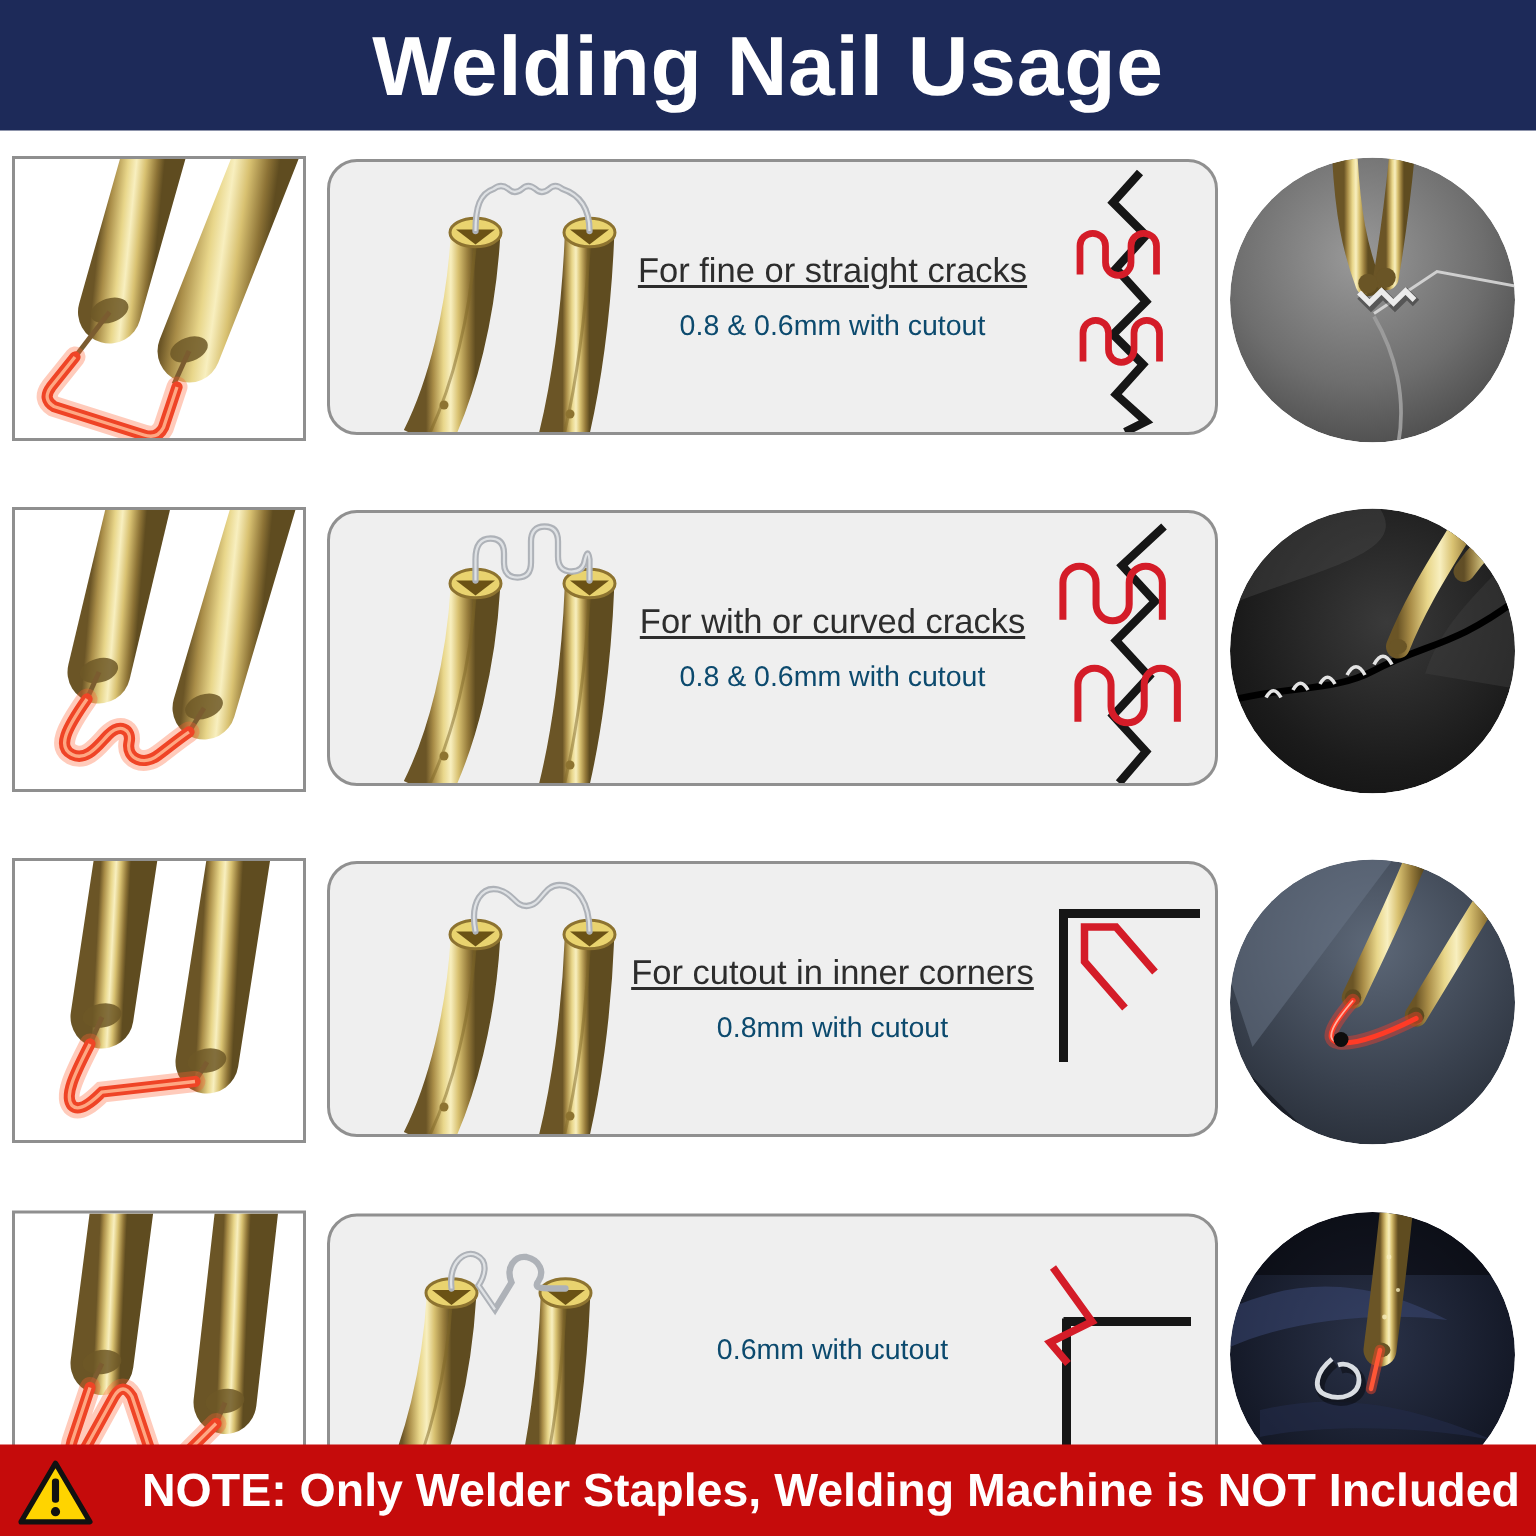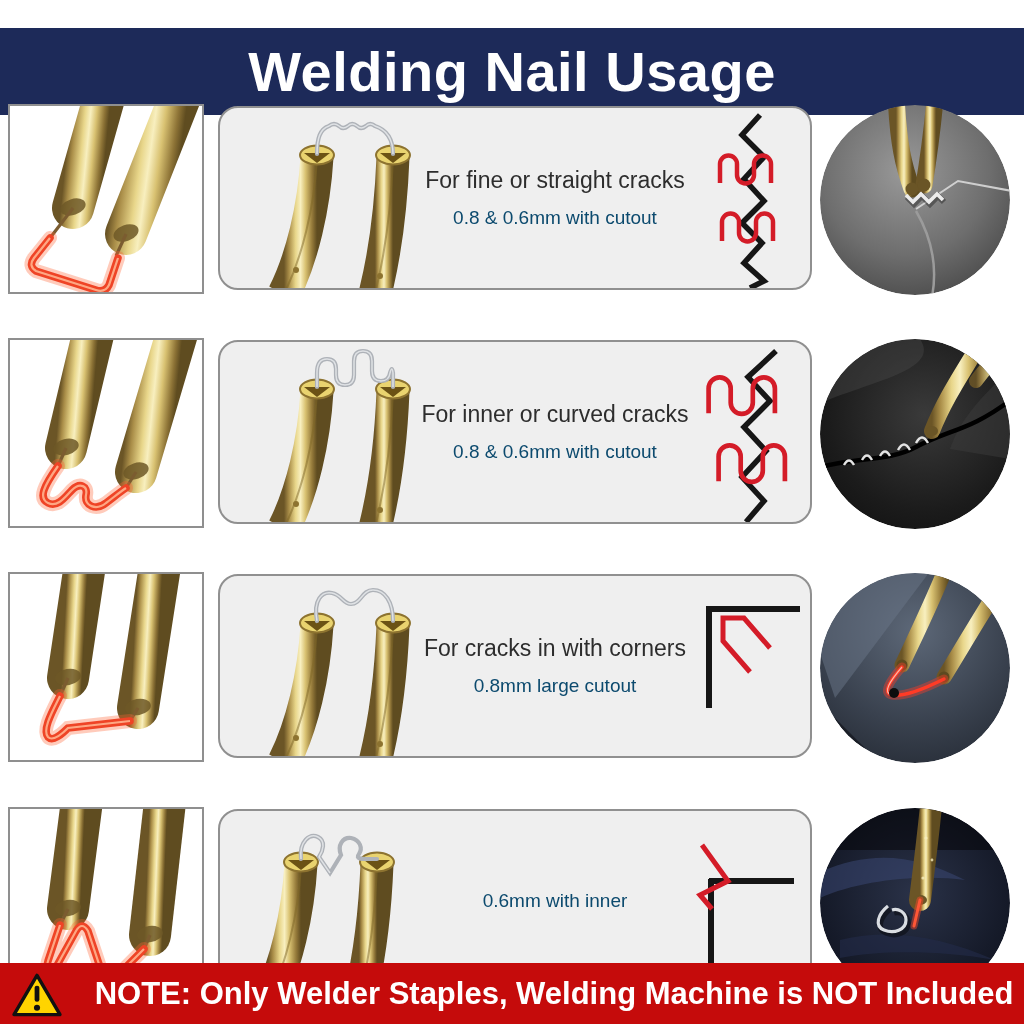--- a/index.html
+++ b/index.html
@@ -2,38 +2,38 @@
 <html><head>
 <meta charset="utf-8">
 <style>
   html,body{margin:0;padding:0;background:#ffffff;}
   body{width:1024px;height:1024px;position:relative;overflow:hidden;
        font-family:"Liberation Sans",sans-serif;}
   .page{position:absolute;inset:0;background:#ffffff;}
 
   
   .header{position:absolute;top:0;left:0;width:1024px;height:87px;background:#1d2a59;
-          display:flex;align-items:center;justify-content:center;margin-top:28px;}
+          display:flex;align-items:center;justify-content:center;}
   .header h1{margin:0;color:#ffffff;font-size:56px;font-weight:800;letter-spacing:.5px;}
 
   
   .row{position:absolute;left:0;width:1024px;height:192px;}
   #row1{top:104px}#row2{top:338px}#row3{top:572px}#row4{top:807px}
 
   .tile{position:absolute;left:8px;top:0;width:196px;height:190px;background:#ffffff;
         border:2px solid #8f8f8f;box-sizing:border-box;overflow:hidden;}
   .tile svg{display:block;}
 
   .panel{position:absolute;left:218px;top:2px;width:594px;height:184px;background:#efefef;
          border:2px solid #909090;border-radius:20px;box-sizing:border-box;overflow:hidden;}
   .electrodes{position:absolute;left:10px;top:0;width:200px;height:184px;}
   .panel-text{position:absolute;left:170px;top:0;width:330px;height:100%;
               display:flex;flex-direction:column;justify-content:center;align-items:center;
               gap:13px;text-align:center;}
-  .panel-title{font-size:23px;color:#2d2d2d;white-space:nowrap;}
+  .panel-title{font-size:23px;color:#2d2d2d;white-space:nowrap;text-decoration:underline;}
   .panel-sub{font-size:19px;color:#0c4a6e;white-space:nowrap;}
   .diagram{position:absolute;top:5px;right:2px;}
 
   .circle{position:absolute;left:820px;top:1px;width:190px;height:190px;border-radius:50%;
           overflow:hidden;}
 
   
   .note-bar{position:absolute;left:0;top:963px;width:1024px;height:61px;background:#c50b0b;
             display:flex;align-items:center;justify-content:center;gap:32px;z-index:10;}
   .note-text{color:#ffffff;font-size:31px;font-weight:700;white-space:nowrap;}
@@ -181,21 +181,21 @@
         <circle cx="66" cy="162" r="3" fill="#8d7330"></circle>
           <circle cx="150" cy="168" r="3" fill="#8d7330"></circle>
         <ellipse cx="87" cy="47" rx="17" ry="9.5" fill="#e9d36f" stroke="#8d7330" stroke-width="2"></ellipse>
         <path d="M74,45 L100,45 L87,55 Z" fill="#6b5215"></path>
         <ellipse cx="163" cy="47" rx="17" ry="9.5" fill="#e9d36f" stroke="#8d7330" stroke-width="2"></ellipse>
         <path d="M150,45 L176,45 L163,55 Z" fill="#6b5215"></path>
         <path d="M87,45 V31 Q87,17 97,17 Q106,17 106,27 V33 Q106,43 115,43 Q124,43 124,33 V19 Q124,9 133,9 Q142,9 142,19 V29 Q142,39 151,39 Q159,39 160,31 Q162,23 163,31 L163,45" stroke="#aeb2b8" stroke-width="4.2" fill="none" stroke-linecap="round"></path>
         <path d="M87,45 V31 Q87,17 97,17 Q106,17 106,27 V33 Q106,43 115,43 Q124,43 124,33 V19 Q124,9 133,9 Q142,9 142,19 V29 Q142,39 151,39 Q159,39 160,31 Q162,23 163,31 L163,45" stroke="#e8eaec" stroke-width="1.5" fill="none" opacity=".85"></path>
       </svg>
       <div class="panel-text">
-        <div class="panel-title">For inner or curved cracks</div>
+        <div class="panel-title">For with or curved cracks</div>
         <div class="panel-sub">0.8 &amp; 0.6mm with cutout</div>
       </div>
       <svg class="diagram" width="112" height="175" viewBox="0 0 112 175">
         <path d="M80,4 L52,30 L74,54 L48,80 L70,104 L46,130 L68,154 L50,175" stroke="#161616" stroke-width="5.5" fill="none"></path>
         <use href="#staple-wave" transform="translate(10,22) scale(1.3)" stroke="#d41c28" stroke-width="3.6"></use>
         <use href="#staple-wave" transform="translate(20,90) scale(1.3)" stroke="#d41c28" stroke-width="3.6"></use>
       </svg>
     </div>
 
     <div class="circle">
@@ -246,22 +246,22 @@
         <circle cx="66" cy="162" r="3" fill="#8d7330"></circle>
           <circle cx="150" cy="168" r="3" fill="#8d7330"></circle>
         <ellipse cx="87" cy="47" rx="17" ry="9.5" fill="#e9d36f" stroke="#8d7330" stroke-width="2"></ellipse>
         <path d="M74,45 L100,45 L87,55 Z" fill="#6b5215"></path>
         <ellipse cx="163" cy="47" rx="17" ry="9.5" fill="#e9d36f" stroke="#8d7330" stroke-width="2"></ellipse>
         <path d="M150,45 L176,45 L163,55 Z" fill="#6b5215"></path>
         <path d="M87,45 C83,24 92,15 102,17 C112,19 113,28 121,28 C131,28 132,14 143,14 C155,14 163,26 163,45" stroke="#aeb2b8" stroke-width="4.2" fill="none" stroke-linecap="round"></path>
         <path d="M87,45 C83,24 92,15 102,17 C112,19 113,28 121,28 C131,28 132,14 143,14 C155,14 163,26 163,45" stroke="#e8eaec" stroke-width="1.5" fill="none" opacity=".85"></path>
       </svg>
       <div class="panel-text">
-        <div class="panel-title">For cracks in with corners</div>
-        <div class="panel-sub">0.8mm large cutout</div>
+        <div class="panel-title">For cutout in inner corners</div>
+        <div class="panel-sub">0.8mm with cutout</div>
       </div>
       <svg class="diagram" width="110" height="135" viewBox="0 0 110 135" style="top:22px">
         <path d="M8,11 H102 M11,8 V110" stroke="#161616" stroke-width="6" fill="none"></path>
         <path d="M72,50 L46,20 H25 V43 L52,74" stroke="#d41c28" stroke-width="5" fill="none"></path>
       </svg>
     </div>
 
     <div class="circle">
       <svg width="190" height="190" viewBox="0 0 190 190">
         <g clip-path="url(#discClip)">
@@ -309,21 +309,21 @@
           <path d="M163,52 C161,100 154,150 145,186" stroke="#7d6526" stroke-width="2" fill="none" opacity=".5"></path>
           <ellipse cx="87" cy="47" rx="17" ry="9.5" fill="#e9d36f" stroke="#8d7330" stroke-width="2"></ellipse>
           <path d="M74,45 L100,45 L87,55 Z" fill="#6b5215"></path>
           <ellipse cx="163" cy="47" rx="17" ry="9.5" fill="#e9d36f" stroke="#8d7330" stroke-width="2"></ellipse>
           <path d="M150,45 L176,45 L163,55 Z" fill="#6b5215"></path>
           <path d="M87,44 C85,26 96,18 104,22 C112,26 109,36 105,42 L116,58 L127,40 C123,30 129,22 137,23 C146,25 149,33 145,39 C141,44 148,44 154,44 L163,44" stroke="#aeb2b8" stroke-width="4.2" fill="none" stroke-linecap="round"></path>
           <path d="M87,44 C85,26 96,18 104,22 C112,26 109,36 105,42 L116,58" stroke="#e8eaec" stroke-width="1.5" fill="none" opacity=".85"></path>
         </g>
       </svg>
       <div class="panel-text">
-        <div class="panel-sub">0.6mm with inner</div>
+        <div class="panel-sub">0.6mm with cutout</div>
       </div>
       <svg class="diagram" width="120" height="162" viewBox="0 0 120 162" style="top:18px">
         <path d="M21,52 H106 M23,50 V162" stroke="#161616" stroke-width="6" fill="none"></path>
         <path d="M14,16 L40,52 L12,66 L24,80" stroke="#d41c28" stroke-width="5" fill="none"></path>
       </svg>
     </div>
 
     <div class="circle">
       <svg width="190" height="190" viewBox="0 0 190 190">
         <g clip-path="url(#discClip)">

